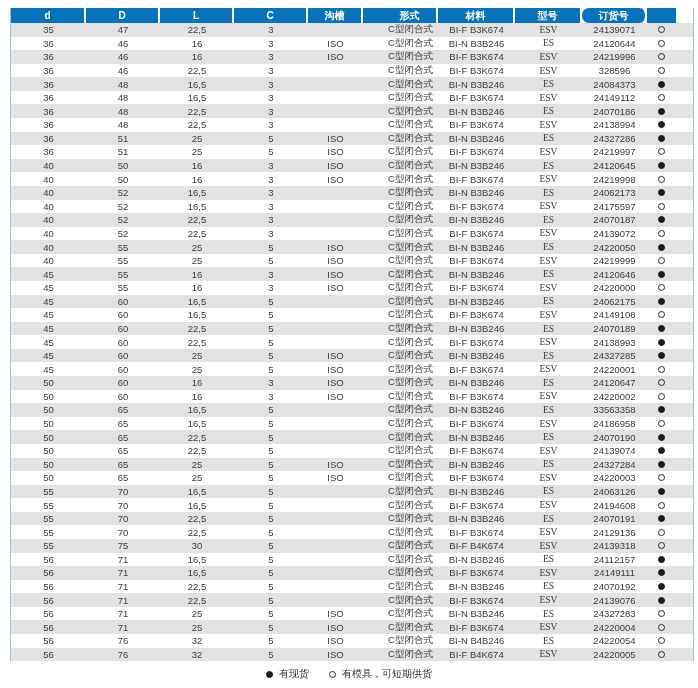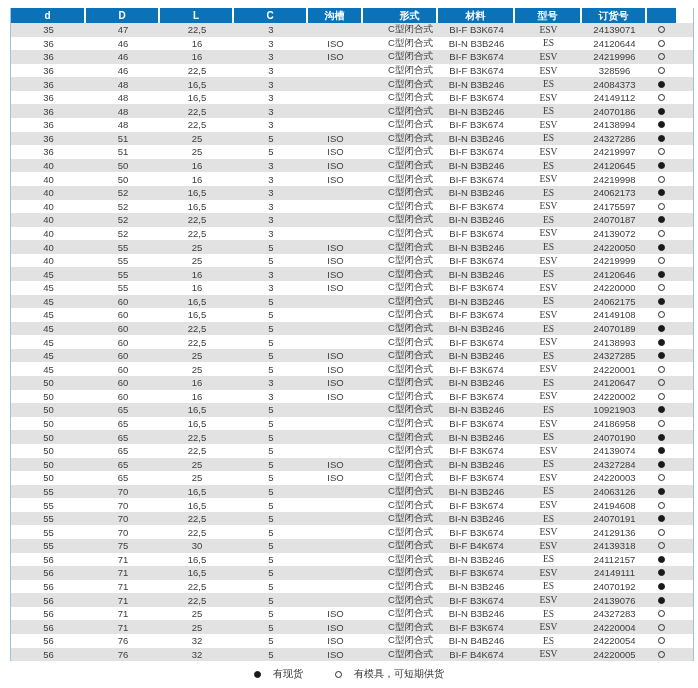--- a/index.html
+++ b/index.html
@@ -25,29 +25,29 @@
   .tbody{display:flex;flex-direction:column;height:638px;}
   .row{display:flex;flex:1 1 auto;}
   .row:nth-child(odd){background:var(--stripe);}
   .row:nth-child(even){background:#ffffff;}
   .cell{
     font-size:9.5px;text-align:center;overflow:hidden;white-space:nowrap;
     display:flex;align-items:center;justify-content:center;color:var(--text);
   }
   
   .c0{width:75px;}.c1{width:74px;}.c2{width:74px;}.c3{width:74px;}.c4{width:55px;}
-  .c5{width:75px;padding-left:20px;}.c6{width:77px;}.c7{width:67px;font-family:Liberation Serif, serif;}.c8{width:65px;}.c9{width:29px;}
+  .c5{width:75px;padding-left:20px;}.c6{width:77px;}.c7{width:67px;font-family:Liberation Serif, serif;}.c8{width:65px;border-radius:7px;}.c9{width:29px;}
   .dot{
     display:inline-block;width:7px;height:7px;border-radius:50%;
     border:1px solid #2b2b2b;background:transparent;
   }
   .dot.filled{background:#1a1a1a;border-color:#1a1a1a;}
   .legend{
     position:absolute;left:0;top:666px;width:698px;height:16px;
-    display:flex;align-items:center;justify-content:center;gap:12px;
+    display:flex;align-items:center;justify-content:center;gap:6px;
     font-size:10px;color:#333;
   }
   .legend .gap{width:8px;}
 </style>
 </head>
 <body>
 
 <div class="page">
   <div class="table">
     <div class="thead" id="thead">
@@ -457,21 +457,21 @@
         </div>
         <div class="row">
           <div class="cell c0">50</div>
           <div class="cell c1">65</div>
           <div class="cell c2">16,5</div>
           <div class="cell c3">5</div>
           <div class="cell c4"></div>
           <div class="cell c5">C型闭合式</div>
           <div class="cell c6">BI-N B3B246</div>
           <div class="cell c7">ES</div>
-          <div class="cell c8">10921903</div>
+          <div class="cell c8">33563358</div>
           <div class="cell c9">
             <span class="dot filled"></span>
           </div>
         </div>
         <div class="row">
           <div class="cell c0">50</div>
           <div class="cell c1">65</div>
           <div class="cell c2">16,5</div>
           <div class="cell c3">5</div>
           <div class="cell c4"></div>

